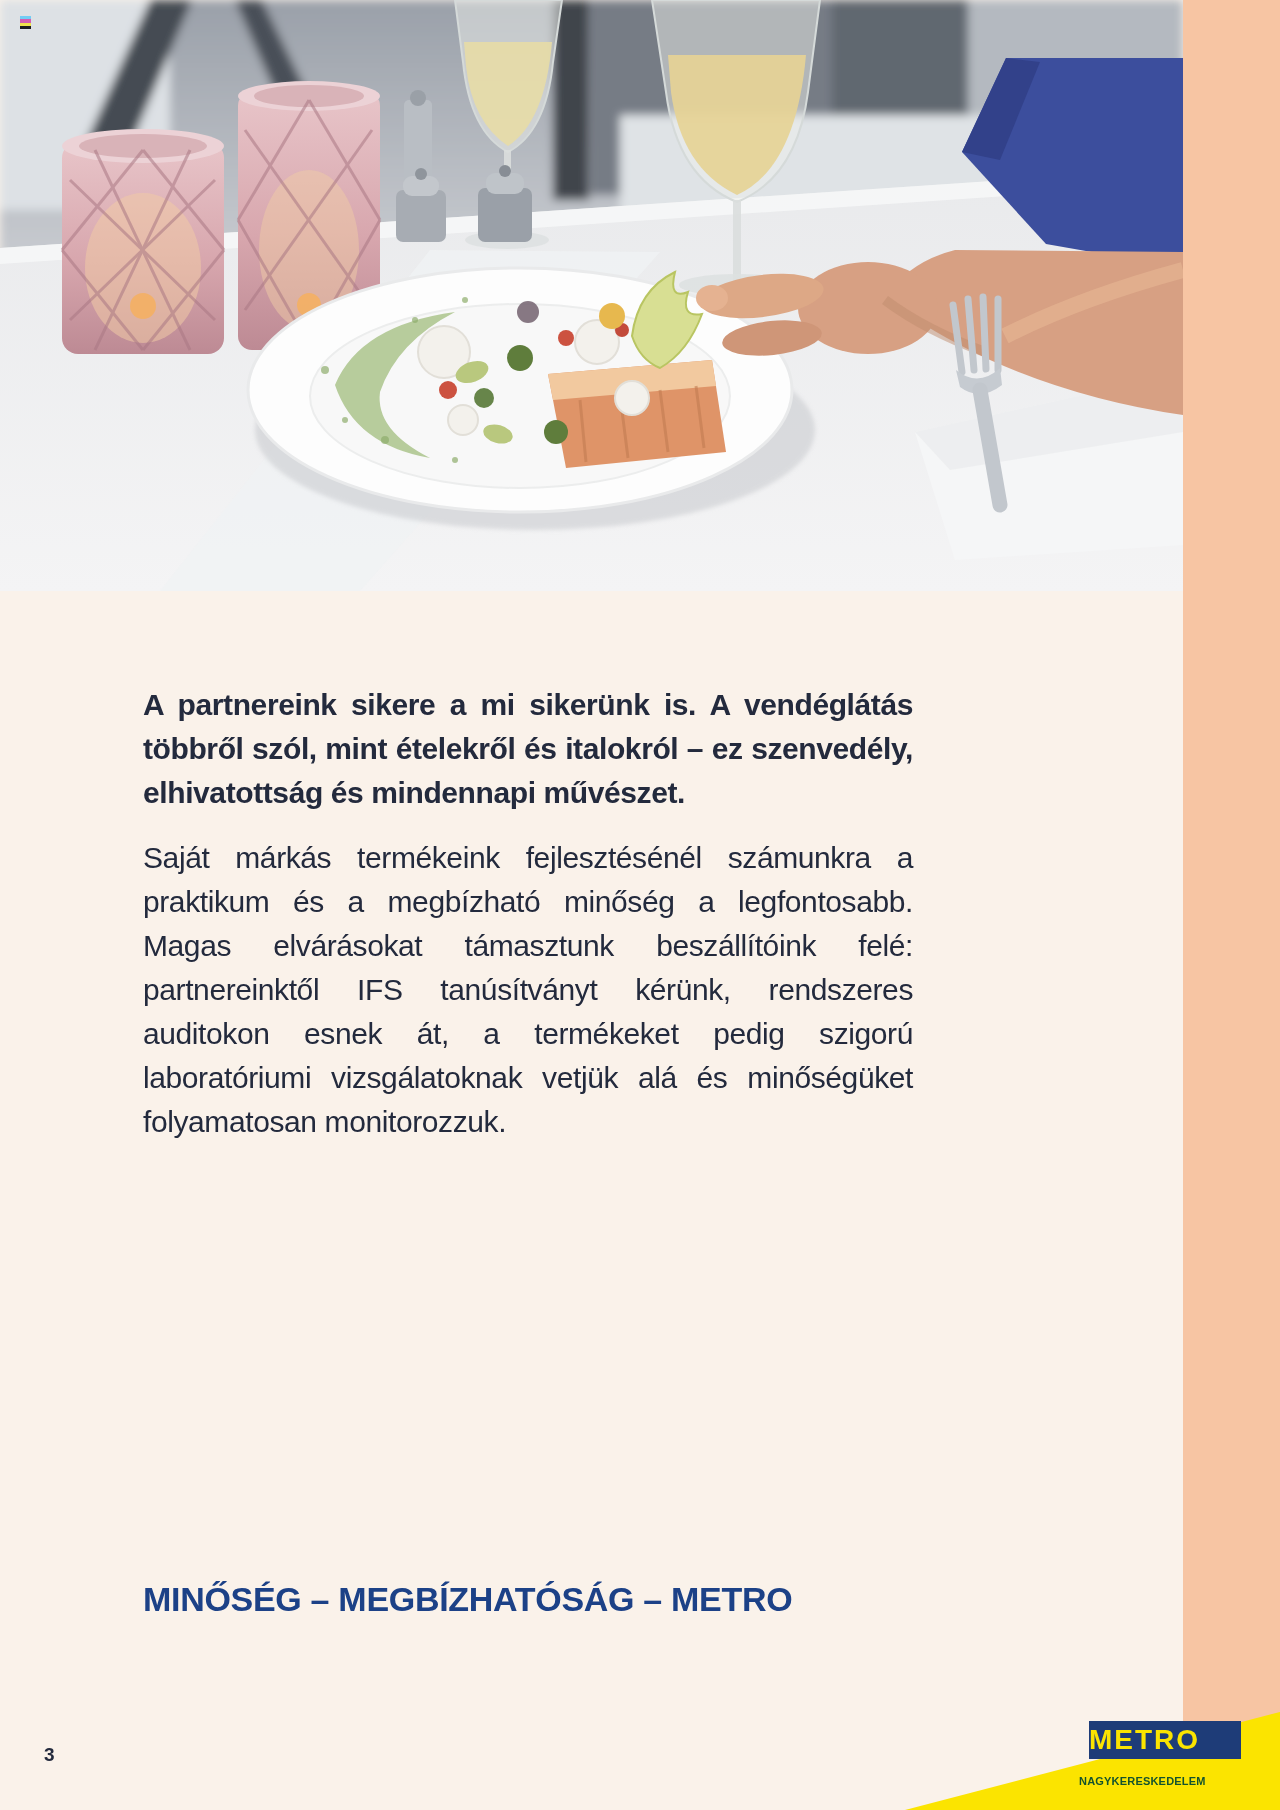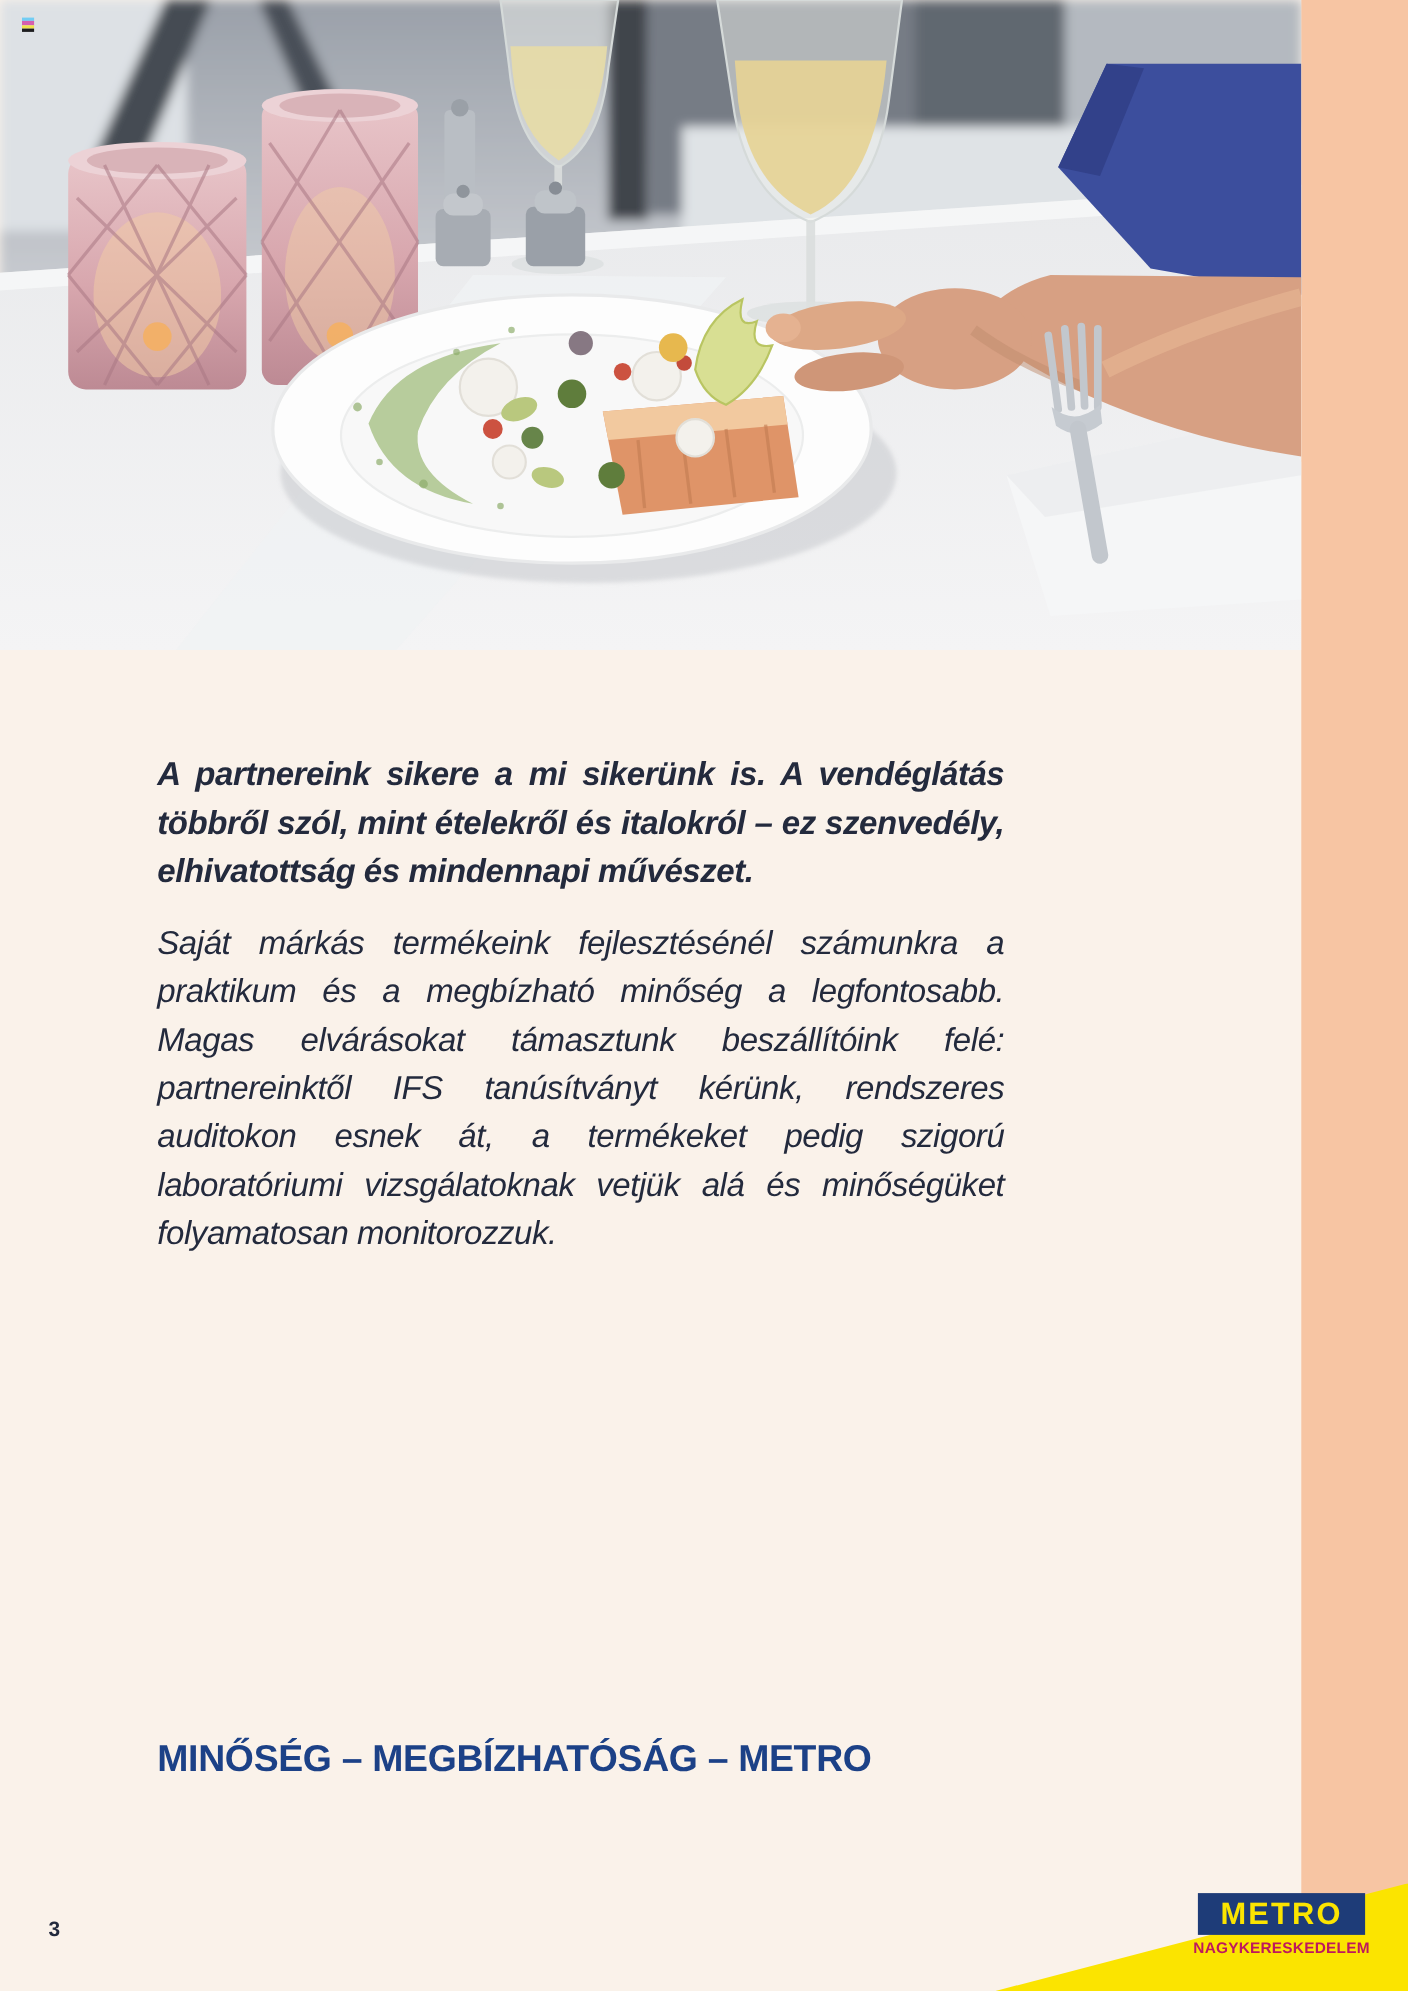--- a/index.html
+++ b/index.html
@@ -21,21 +21,20 @@
   }
   .print-mark span { flex:1; }
   .pm-c { background:#72cdf4; }
   .pm-m { background:#d45fb0; }
   .pm-y { background:#efe34b; }
   .pm-k { background:#1d1d1f; }
 
   .textblock {
     position:absolute; left:143px; top:683px; width:770px;
     color:#232a3d;
-    font-style:italic;
   }
   .textblock p {
     margin:0 0 21px 0;
     font-size:30px; line-height:44px;
     text-align:justify; letter-spacing:-0.4px;
     font-weight:500;
   }
   .textblock p.lead { font-weight:bold; }
 
   .tagline {
@@ -44,30 +43,30 @@
     color:#1c4187; letter-spacing:-0.3px;
   }
 
   .yellow-wedge {
     position:absolute; left:905px; top:1712px; width:375px; height:98px;
     background:#fbe400;
     clip-path:polygon(0 100%, 100% 0, 100% 100%);
   }
   .logo {
     position:absolute; left:1089px; top:1721px; width:152px; z-index:6;
-    text-align:center;
+    text-align:left;
   }
   .logo-box {
     background:#1e3c78; color:#fbe400;
     font-weight:800; font-size:28px; line-height:38px;
     letter-spacing:2px;
   }
   .logo-sub {
-    margin-top:3px; margin-left:-10px; margin-right:-10px;
-    color:#be185d; font-weight:700; font-size:14px;
+    margin-top:16px; margin-left:-10px; margin-right:-10px;
+    color:#14532d; font-weight:700; font-size:11px;
     letter-spacing:0.2px; white-space:nowrap;
   }
   .pagenum {
     position:absolute; left:44px; top:1744px;
     font-size:19px; font-weight:bold; color:#232a3d;
   }
 </style>
 </head>
 <body>
 

